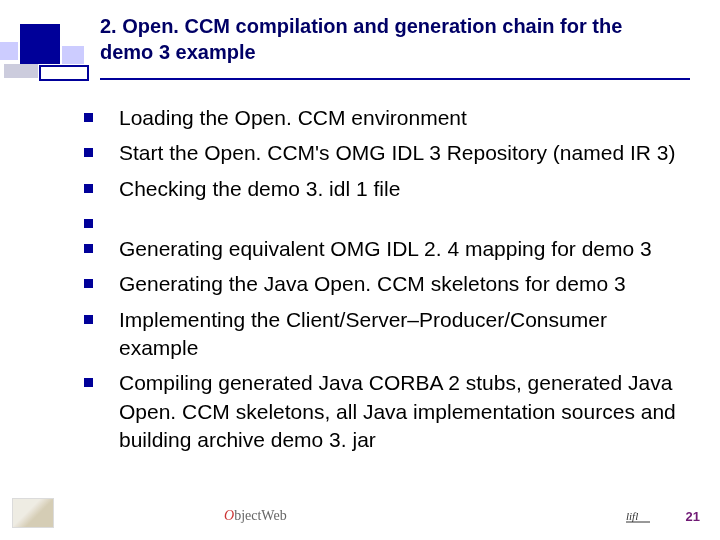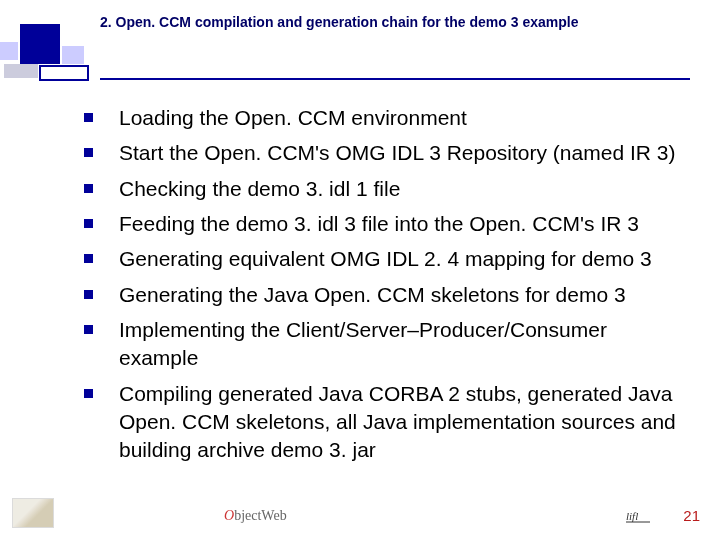--- a/index.html
+++ b/index.html
@@ -17,21 +17,21 @@
     left: 0;
   }
   .slide-decoration svg { display: block; }
   .title-area {
     position: absolute;
     top: 14px;
     left: 100px;
     right: 40px;
   }
   .title-text {
-    font-size: 14px;
+    font-size: 20px;
     font-weight: 700;
     color: #000066;
     line-height: 1.28;
   }
   .title-underline {
     position: absolute;
     top: 78px;
     left: 100px;
     width: 590px;
     height: 2px;
@@ -105,22 +105,23 @@
     right: 68px;
     bottom: 6px;
     width: 26px;
     height: 20px;
   }
   .footer-right-logo svg { display: block; }
   .page-number {
     position: absolute;
     right: 20px;
     bottom: 8px;
-    font-size: 15px;
-    color: #b91c1c;
+    font-size: 13px;
+    color: #701a75;
+    font-weight: bold;
   }
 </style>
 </head>
 <body>
 
 <div class="slide-decoration">
   <svg width="96" height="70" viewBox="0 0 96 70">
     <rect x="0" y="26" width="18" height="18" fill="#ccccff"></rect>
     <rect x="20" y="8" width="40" height="40" fill="#000099"></rect>
     <rect x="4" y="48" width="34" height="14" fill="#ccccdd"></rect>
@@ -142,21 +143,20 @@
   <div class="bullet-item">
     <div class="bullet-marker"></div>
     <div class="bullet-text">Start the Open. CCM's OMG IDL 3 Repository (named IR 3)</div>
   </div>
   <div class="bullet-item">
     <div class="bullet-marker"></div>
     <div class="bullet-text">Checking the demo 3. idl 1 file</div>
   </div>
   <div class="bullet-item">
     <div class="bullet-marker"></div>
-    <div class="bullet-text">Feeding the demo 3. idl 3 file into the Open. CCM's IR 3</div>
   </div>
   <div class="bullet-item">
     <div class="bullet-marker"></div>
     <div class="bullet-text">Generating equivalent OMG IDL 2. 4 mapping for demo 3</div>
   </div>
   <div class="bullet-item">
     <div class="bullet-marker"></div>
     <div class="bullet-text">Generating the Java Open. CCM skeletons for demo 3</div>
   </div>
   <div class="bullet-item">

